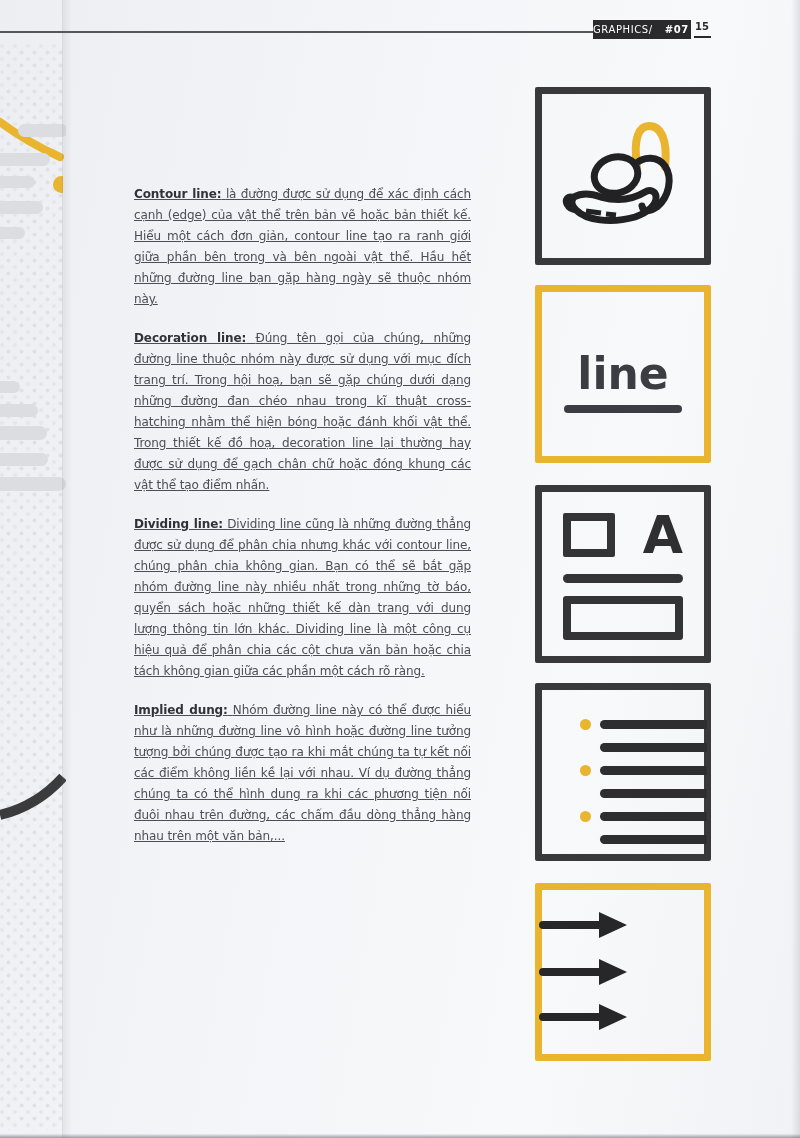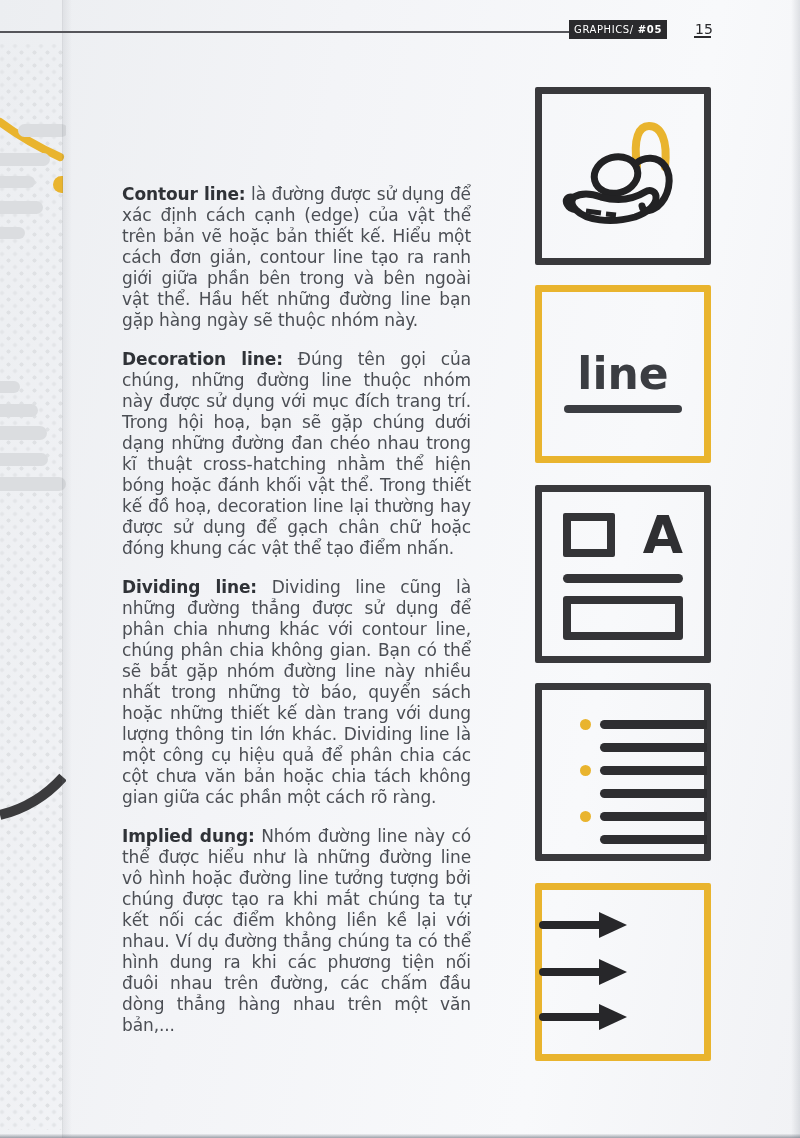--- a/index.html
+++ b/index.html
@@ -4,43 +4,43 @@
 <style>
   html,body{margin:0;padding:0;}
   body{
     width:800px;height:1138px;position:relative;overflow:hidden;
     background:linear-gradient(100deg,#eceef1 0%,#f3f4f7 35%,#f8f9fb 72%,#f1f2f5 100%);
     font-family:"DejaVu Sans","Liberation Sans",sans-serif;
     color:#4b4e54;
   }
   
   .header-line{position:absolute;left:0;top:31px;width:593px;height:2px;background:#55555a;}
-  .header-box{position:absolute;left:569px;top:20px;width:98px;height:19px;background:#2a2a2d;
-    color:#ffffff;font-size:10px;display:flex;align-items:center;justify-content:center;
-    letter-spacing:.6px;white-space:pre;}
+  .header-box{position:absolute;left:593px;top:20px;width:98px;height:19px;background:#2a2a2d;
+    color:#ffffff;font-size:10px;display:flex;align-items:center;
+    letter-spacing:.6px;white-space:pre;gap:8px;}
   .header-box b{font-weight:bold;}
-  .page-num{position:absolute;left:695px;top:21px;font-size:14px;font-weight:normal;color:#2a2a2d;}
+  .page-num{position:absolute;left:695px;top:21px;font-size:10px;font-weight:bold;color:#2a2a2d;}
   .page-num-line{position:absolute;left:694px;top:36px;width:17px;height:2px;background:#2a2a2d;}
   
   .dotfield{position:absolute;left:0;top:44px;width:63px;height:1086px;
     background-image:radial-gradient(circle,#dfe1e4 1.8px,transparent 2.3px),
                      radial-gradient(circle,#e3e5e8 1.8px,transparent 2.3px);
     background-size:13px 13px;background-position:2px 2px,8.5px 8.5px;}
   .deco{position:absolute;overflow:hidden;left:0;top:0;width:66px;height:1138px;}
   .bar{position:absolute;background:#dbdde0;border-radius:7px;}
   .gutter-line{position:absolute;left:62px;top:0;width:1px;height:100%;background:rgba(100,105,115,.16);}
   .gutter-shadow{position:absolute;left:63px;top:0;width:9px;height:100%;
     background:linear-gradient(to right,rgba(100,105,115,.10),transparent);}
   .right-edge{position:absolute;right:0;top:0;width:9px;height:100%;
     background:linear-gradient(to left,rgba(120,128,140,.20),transparent);}
   .bottom-edge{position:absolute;left:0;bottom:0;width:100%;height:4px;
     background:linear-gradient(to top,rgba(85,93,105,.55),rgba(85,93,105,.06));}
   
   .text-col{position:absolute;left:118px;top:184px;width:353px;}
-  .text-col p{margin:0 0 18px 4px;font-size:17px;line-height:21px;text-align:justify;letter-spacing:-.1px;}
+  .text-col p{margin:0 0 18px 16px;font-size:12px;line-height:21px;text-align:justify;letter-spacing:-.1px;text-decoration:underline;}
   .text-col b{color:#2f3237;font-weight:bold;}
   
   .figbox{position:absolute;left:535px;width:162px;height:164px;border-radius:2px;}
   .b-dark{border:7px solid #39393c;}
   .b-yellow{border:7px solid #e9b42e;}
   .fig-center{display:flex;align-items:center;justify-content:center;height:100%;}
   .word-line{display:flex;flex-direction:column;align-items:center;transform:translateY(8px);}
   .word-line .w{font-size:44px;font-weight:bold;color:#3b3d42;line-height:1;text-align:center;}
   .word-line .u{width:118px;height:8px;border-radius:4px;background:#3b3d42;margin-top:9px;}
   .layout-pad{padding:19px 21px 0 21px;}
@@ -76,21 +76,21 @@
   <div class="bar" style="top:453px;left:-10px;width:58px;height:13px;"></div>
   <div class="bar" style="top:477px;left:-10px;width:76px;height:14px;"></div>
   <svg style="position:absolute;left:0;top:770px" width="66" height="52" viewBox="0 0 66 52">
     <path d="M0 45 C 24 39 46 26 63 7" stroke="#3b3b3d" stroke-width="10" fill="none"></path>
   </svg>
 </div>
 <div class="gutter-line"></div>
 <div class="gutter-shadow"></div>
 
 <div class="header-line"></div>
-<div class="header-box"><span>GRAPHICS/</span><b> <span>#05</span></b></div>
+<div class="header-box"><span>GRAPHICS/</span><b> <span>#07</span></b></div>
 <div class="page-num">15</div>
 <div class="page-num-line"></div>
 
 <div class="text-col">
   <p><b>Contour line:</b> <span>là đường được sử dụng để xác định cách cạnh (edge) của vật thể trên bản vẽ hoặc bản thiết kế. Hiểu một cách đơn giản, contour line tạo ra ranh giới giữa phần bên trong và bên ngoài vật thể. Hầu hết những đường line bạn gặp hàng ngày sẽ thuộc nhóm này.</span></p>
   <p><b>Decoration line:</b> <span>Đúng tên gọi của chúng,  những đường line thuộc nhóm này được sử dụng với mục đích trang trí. Trong hội hoạ, bạn sẽ gặp chúng dưới dạng những đường đan chéo nhau trong kĩ thuật cross-hatching nhằm thể hiện bóng hoặc đánh khối vật thể. Trong thiết kế đồ hoạ, decoration line lại thường hay được sử dụng để gạch chân chữ hoặc đóng khung các vật thể tạo điểm nhấn.</span></p>
   <p><b>Dividing line:</b> <span>Dividing line cũng là những đường thẳng được sử dụng để phân chia nhưng khác với contour line, chúng phân chia không gian. Bạn có thể sẽ bắt gặp nhóm đường line này nhiều nhất trong những tờ báo, quyển sách hoặc những thiết kế dàn trang với dung lượng thông tin lớn khác. Dividing line là một công cụ hiệu quả để phân chia các cột chưa văn bản hoặc chia tách không gian giữa các phần một cách rõ ràng.</span></p>
   <p><b>Implied dung:</b> <span>Nhóm đường line này có thể được hiểu như là những đường line vô hình hoặc đường line tưởng tượng bởi chúng được tạo ra khi mắt chúng ta tự kết nối các điểm không liền kề lại với nhau. Ví dụ đường thẳng chúng ta có thể hình dung ra khi các phương tiện nối đuôi nhau trên đường, các chấm đầu dòng thẳng hàng nhau trên một văn bản,...</span></p>
 </div>
 

